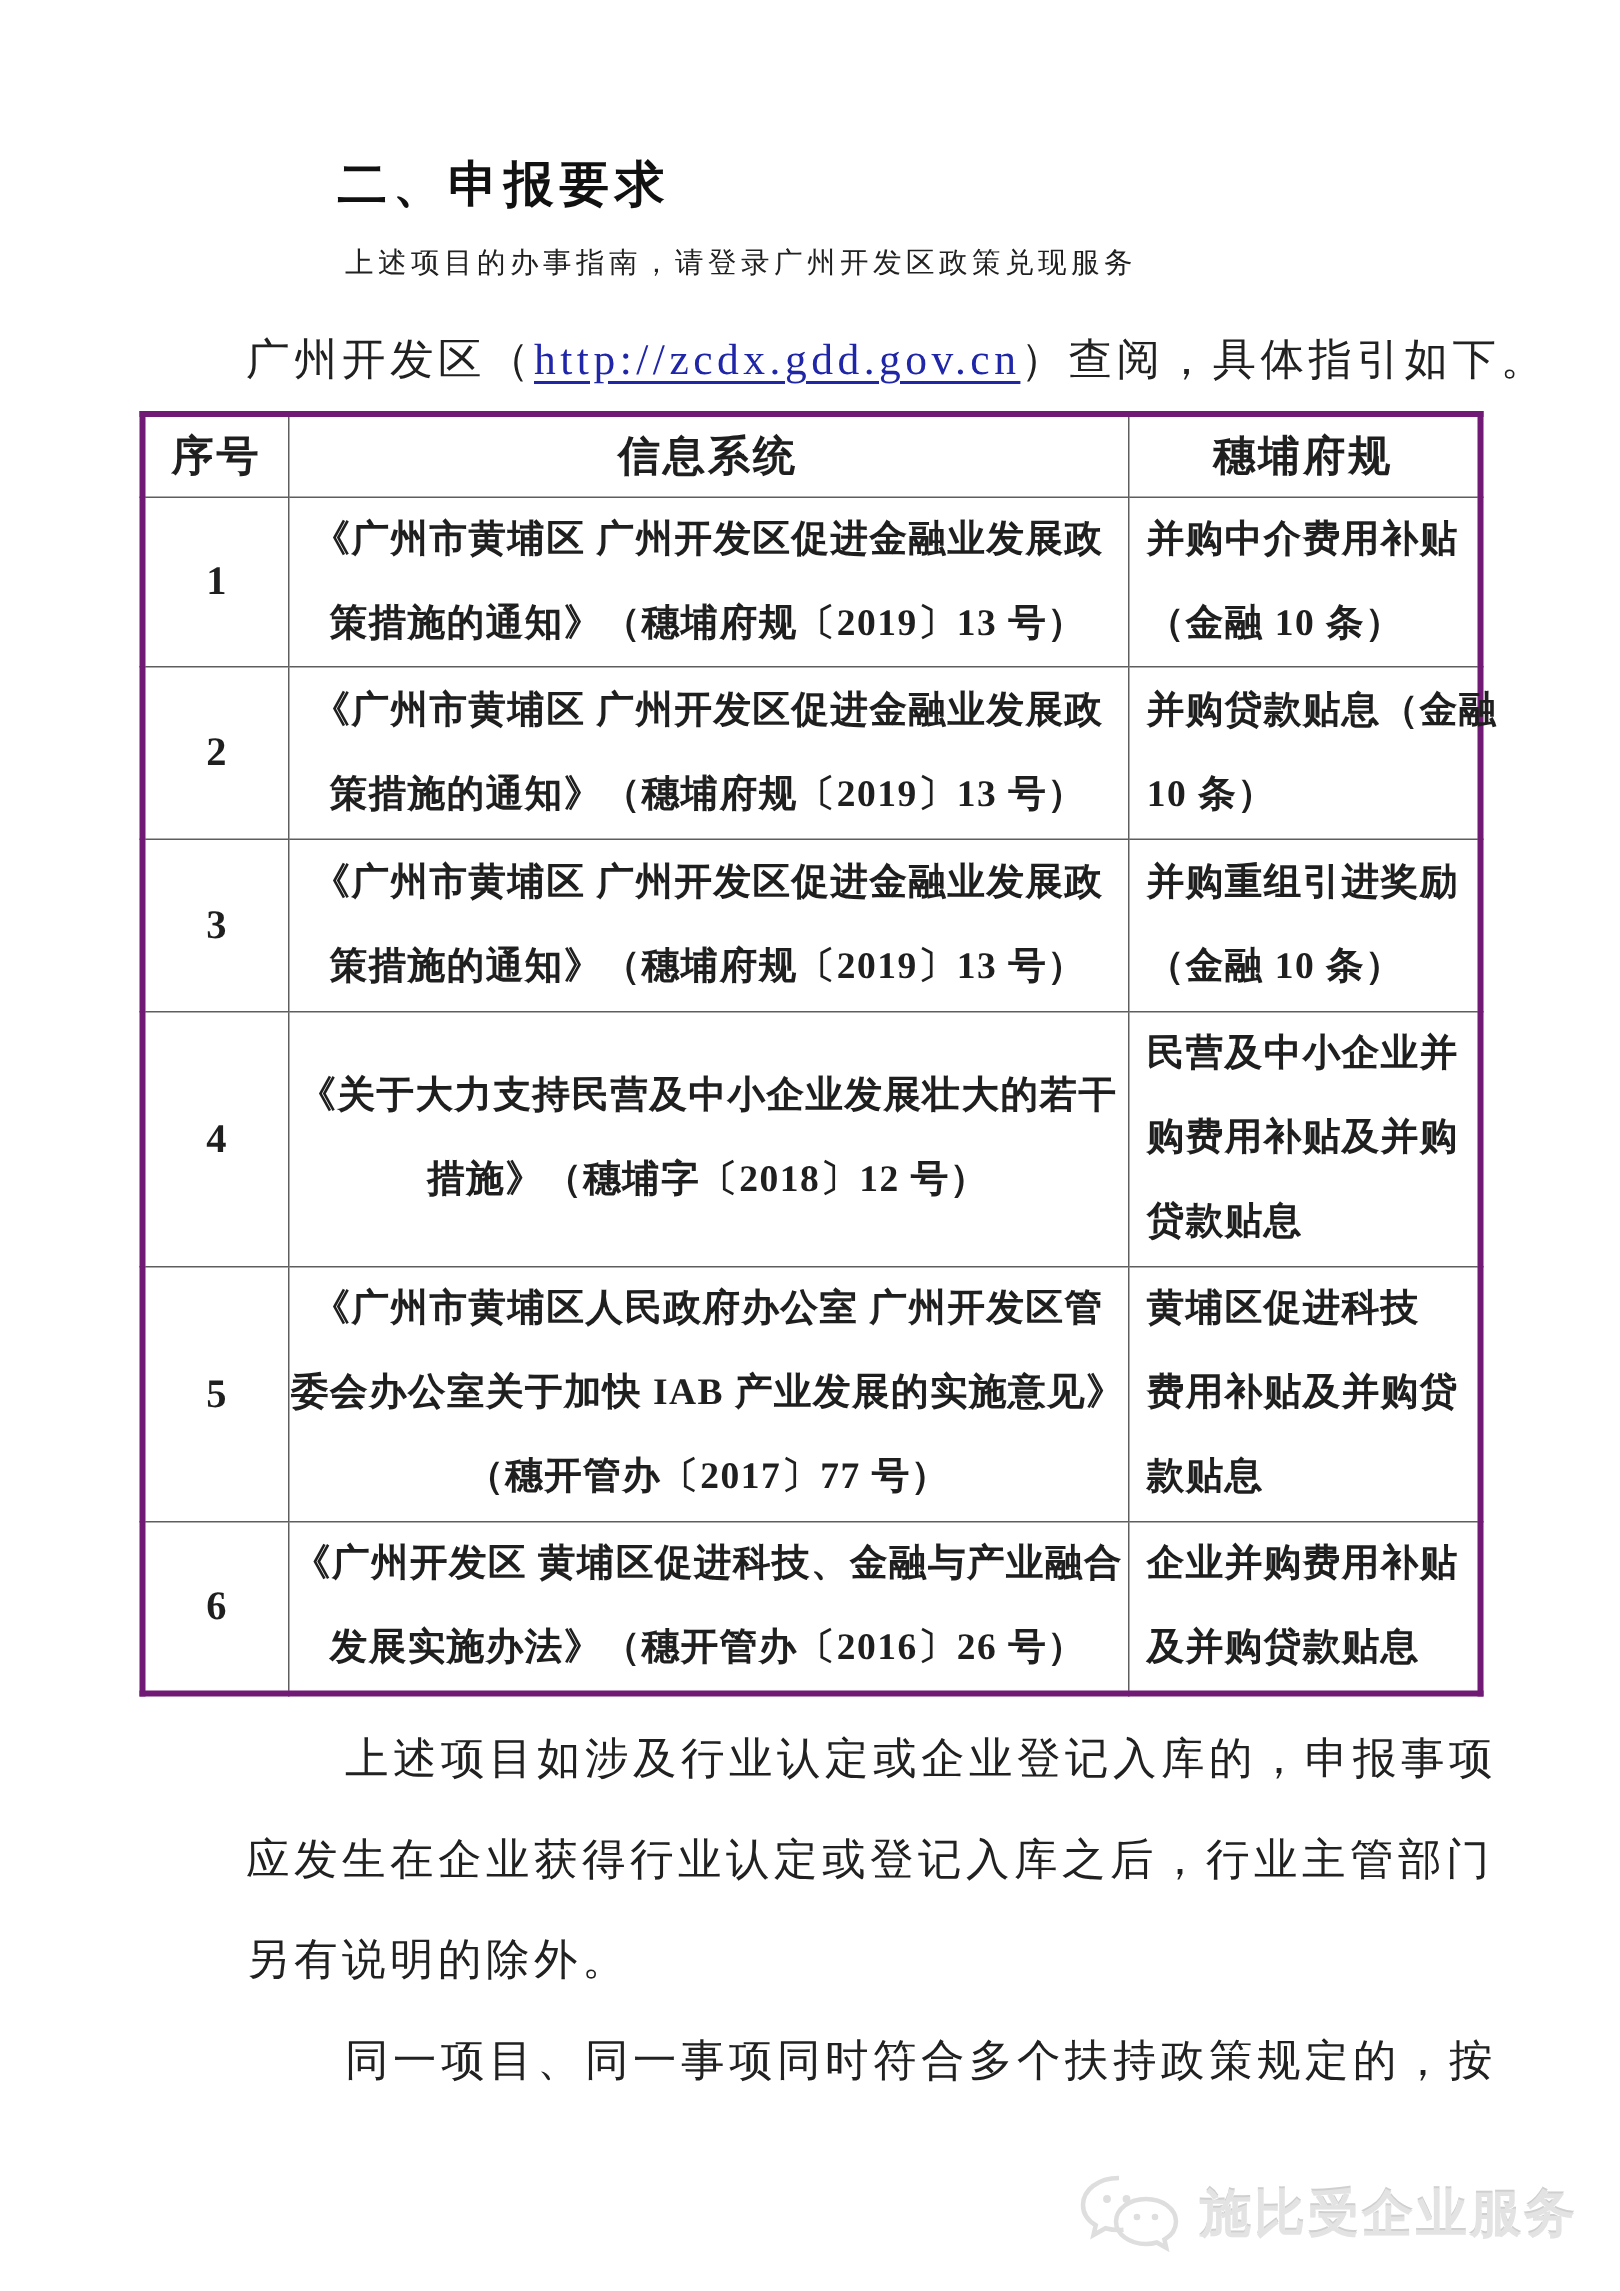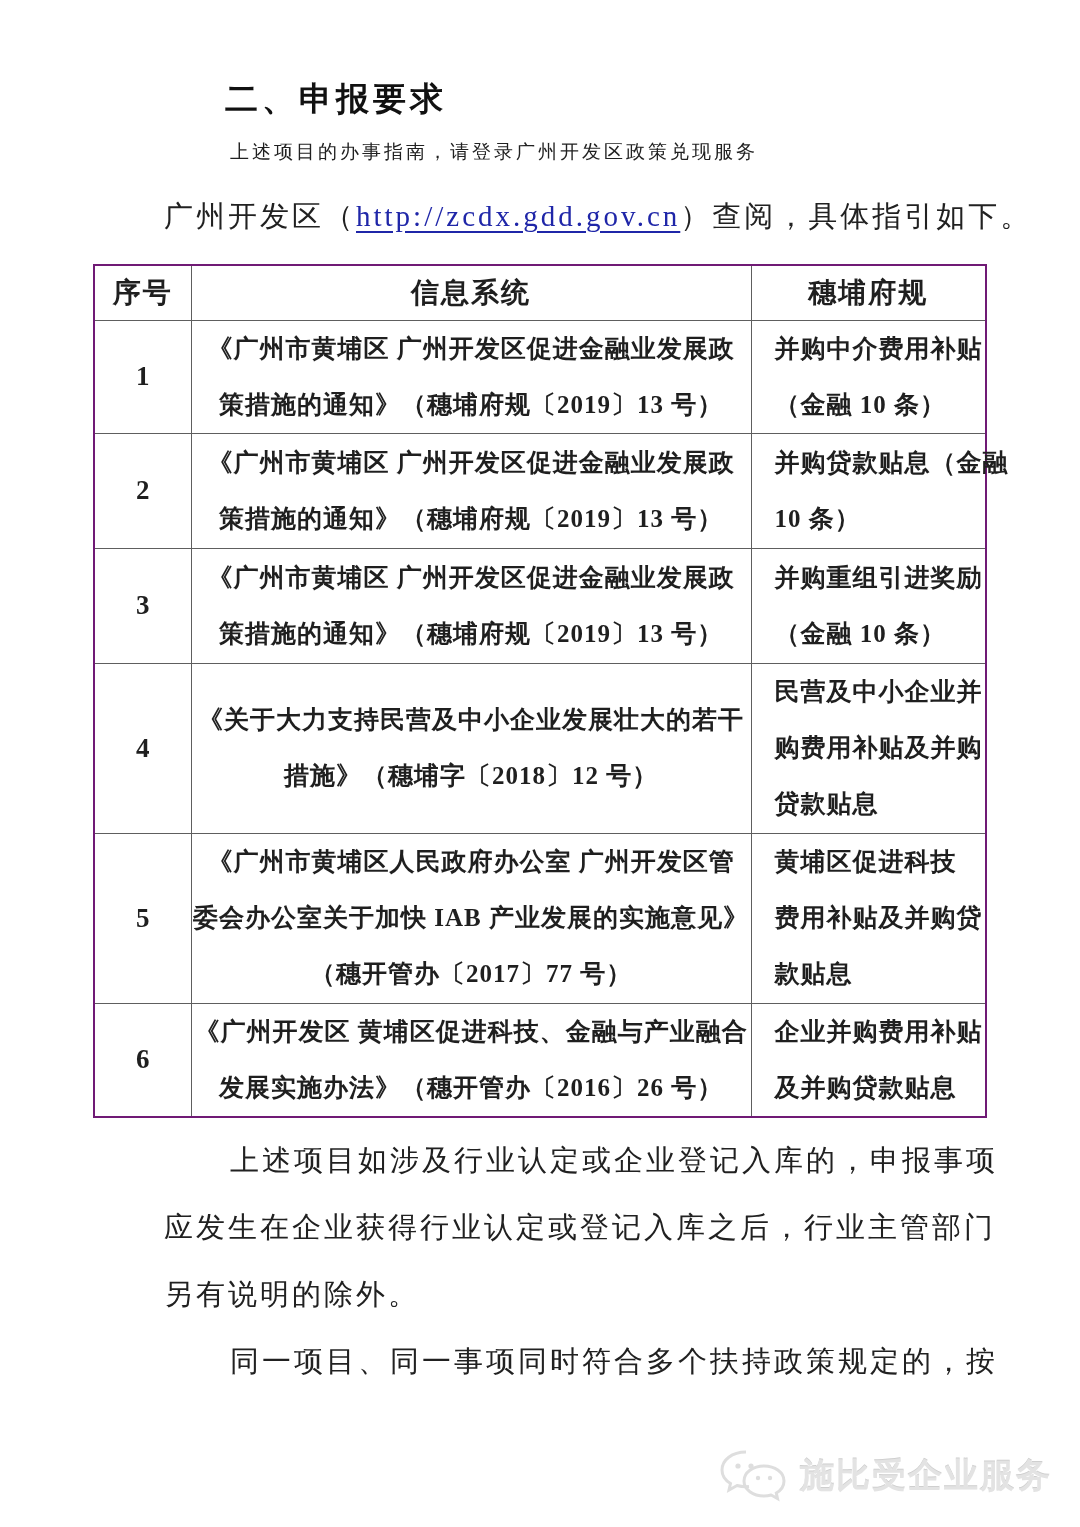--- a/index.html
+++ b/index.html
@@ -9,21 +9,21 @@
     position: relative;
     width: 1080px;
     height: 1527px;
     margin: 0 auto;
     background: #ffffff;
     overflow: hidden;
     color: #212121;
     font-family: "Liberation Serif", "DejaVu Serif", serif;
   }
   .doc-heading {
-    padding-top: 78px;
+    padding-top: 102px;
     margin-left: 225px;
     font-family: "Liberation Sans", "DejaVu Sans", sans-serif;
     font-weight: bold;
     font-size: 33px;
     line-height: 42px;
     letter-spacing: 4px;
     color: #111111;
   }
   .intro-line1 {
     margin-left: 230px;
@@ -40,25 +40,25 @@
     white-space: pre;
   }
   .intro-line2 a {
     color: #1f26a8;
     text-decoration: underline;
     text-underline-offset: 5px;
     margin-top: 38px;
   }
   table.policy-table {
     margin-left: 93px;
-    margin-top: 16px;
+    margin-top: 2px;
     border-collapse: collapse;
     table-layout: fixed;
     width: 892px;
-    border: 2px solid #701a75;
+    border: 4px solid #701a75;
   }
   .policy-table th, .policy-table td {
     border: 1px solid #5e5e5e;
     vertical-align: middle;
     font-weight: bold;
     color: #1f1f1f;
   }
   .policy-table th {
     font-weight: bold;
     font-size: 28px;
@@ -75,21 +75,21 @@
   }
   td.cell-policy {
     text-align: center;
     font-size: 25px;
     letter-spacing: 1px;
     line-height: 56px;
     white-space: pre;
   }
   td.cell-item {
     text-align: left;
-    padding-left: 23px;
+    padding-left: 12px;
     font-size: 25px;
     letter-spacing: 1px;
     line-height: 56px;
     white-space: pre;
   }
   tr.rh-2 td { height: 113px; }
   tr.rh-2b td { height: 115px; }
   tr.rh-3 td { height: 170px; }
   .body-para {
     margin-left: 164px;

